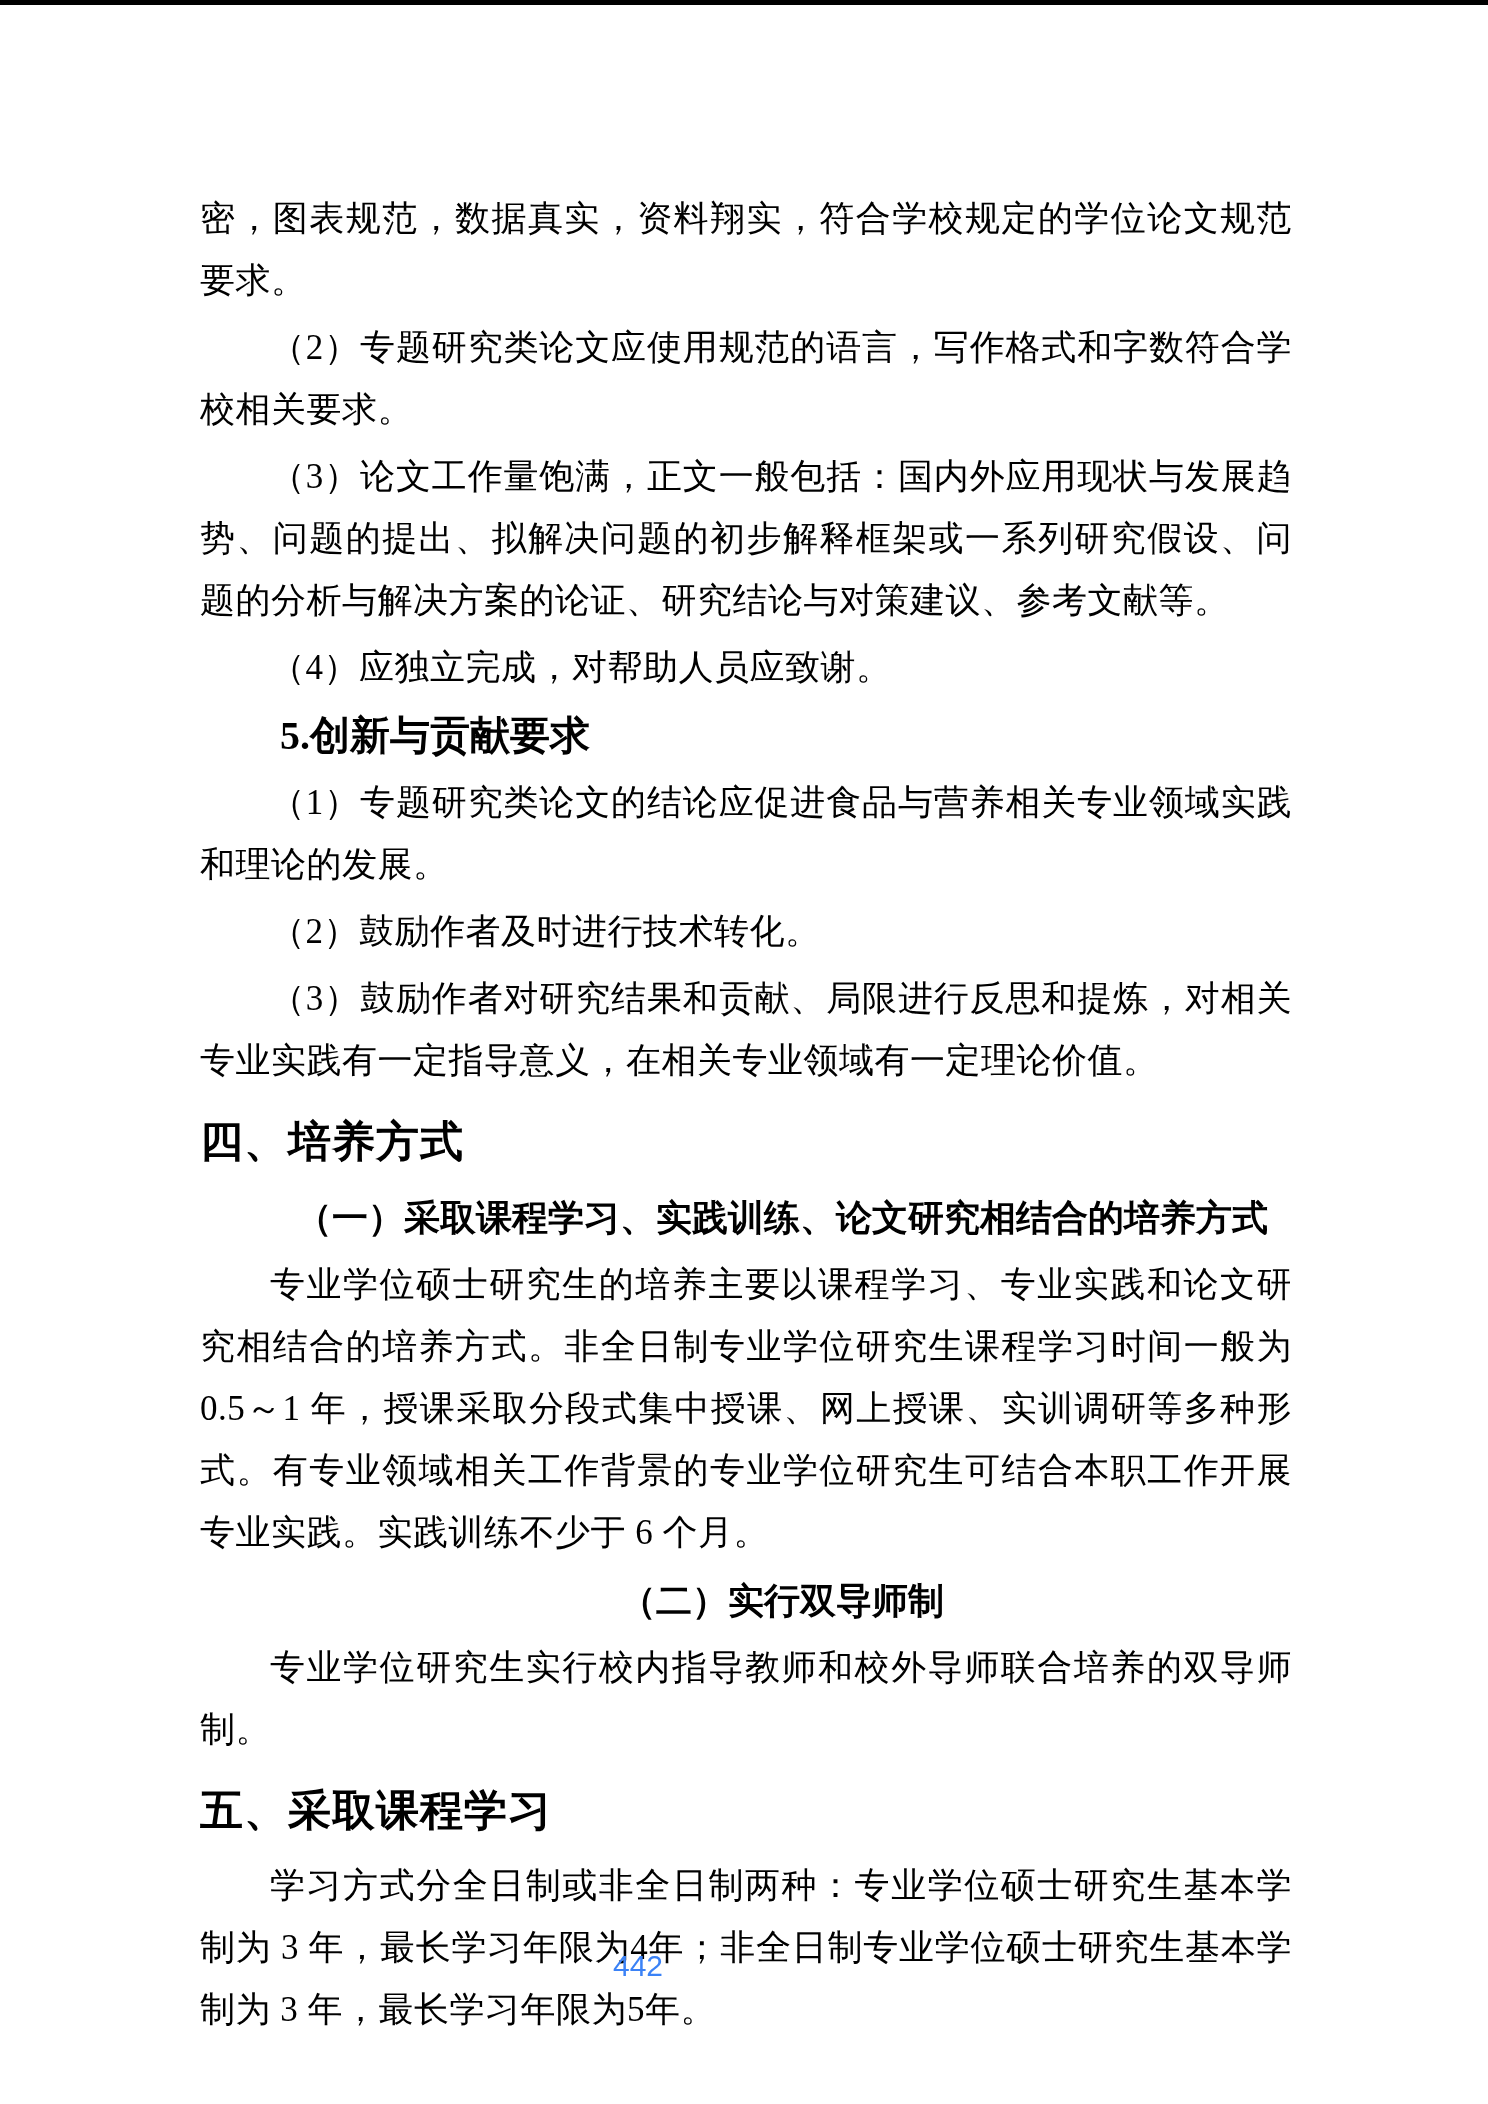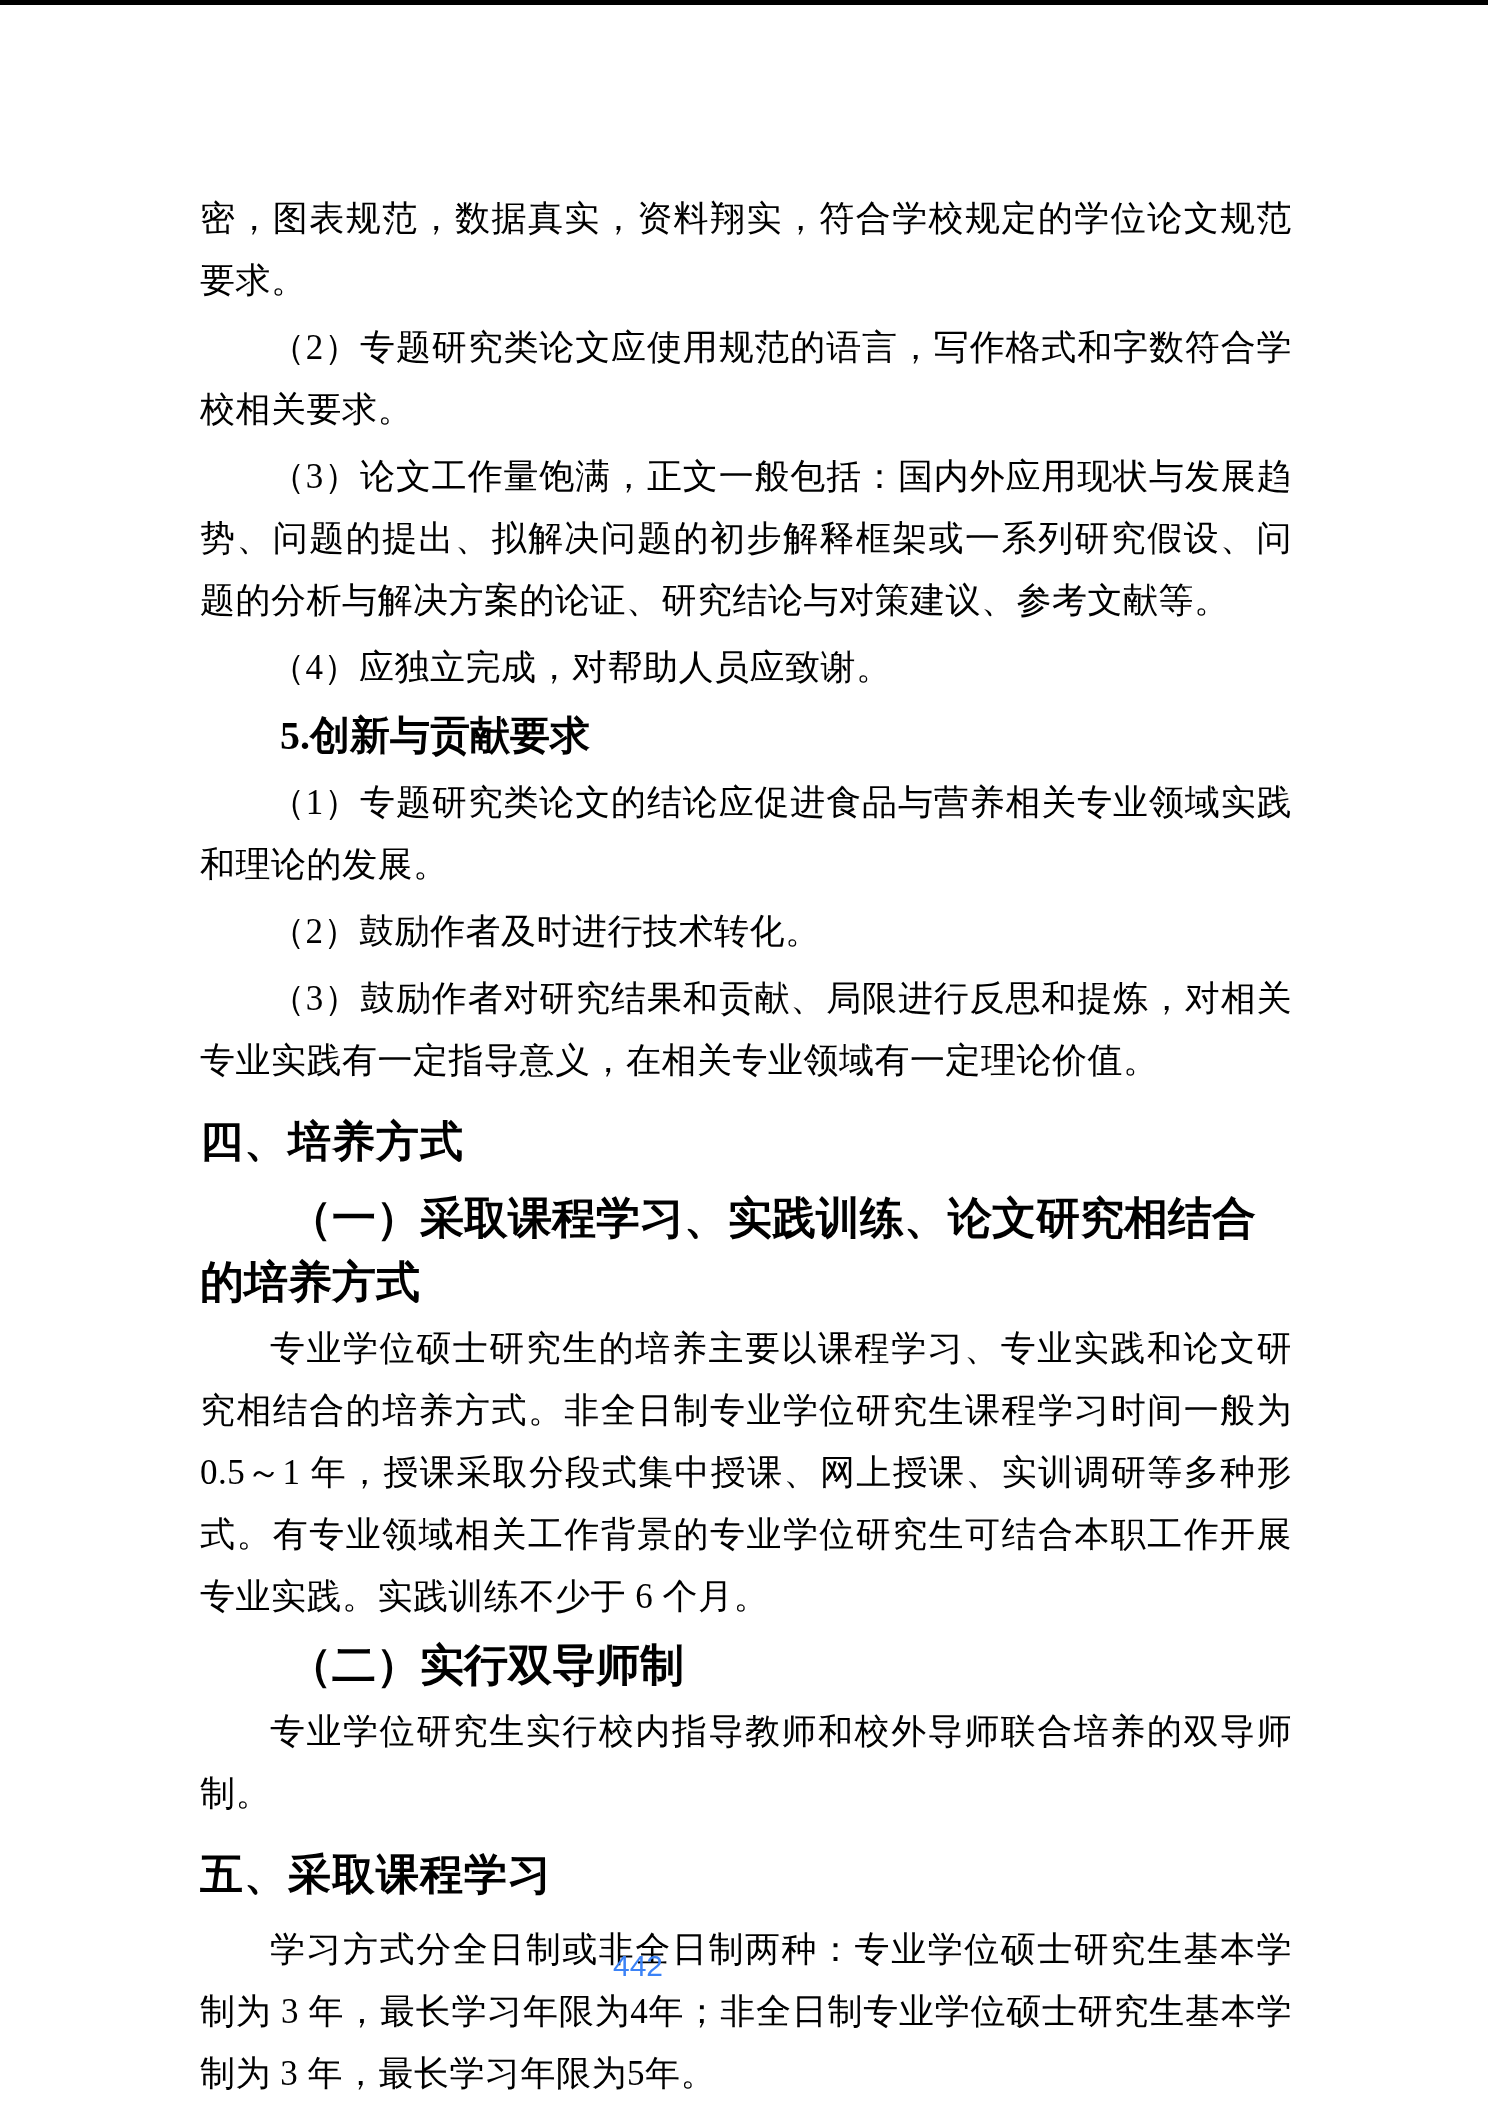--- a/index.html
+++ b/index.html
@@ -52,25 +52,26 @@
   .h-section {
     margin: 10px 0 6px 0;
     font-size: 43px;
     line-height: 78px;
     font-weight: bold;
     font-family: "Liberation Sans", "DejaVu Sans", sans-serif;
     letter-spacing: 1px;
   }
   .h-sub {
     margin: 2px 0 4px 0;
-    font-size: 44px;
+    font-size: 36px;
     line-height: 64px;
     text-indent: 2em;
     font-weight: bold;
     font-family: Liberation Sans, sans-serif;
+    text-align: center;
   }
   .page-number {
     position: absolute;
     top: 1948px;
     left: 0;
     width: 1276px;
     text-align: center;
     font-size: 30px;
     line-height: 36px;
     font-family: "Liberation Sans", "DejaVu Sans", sans-serif;

